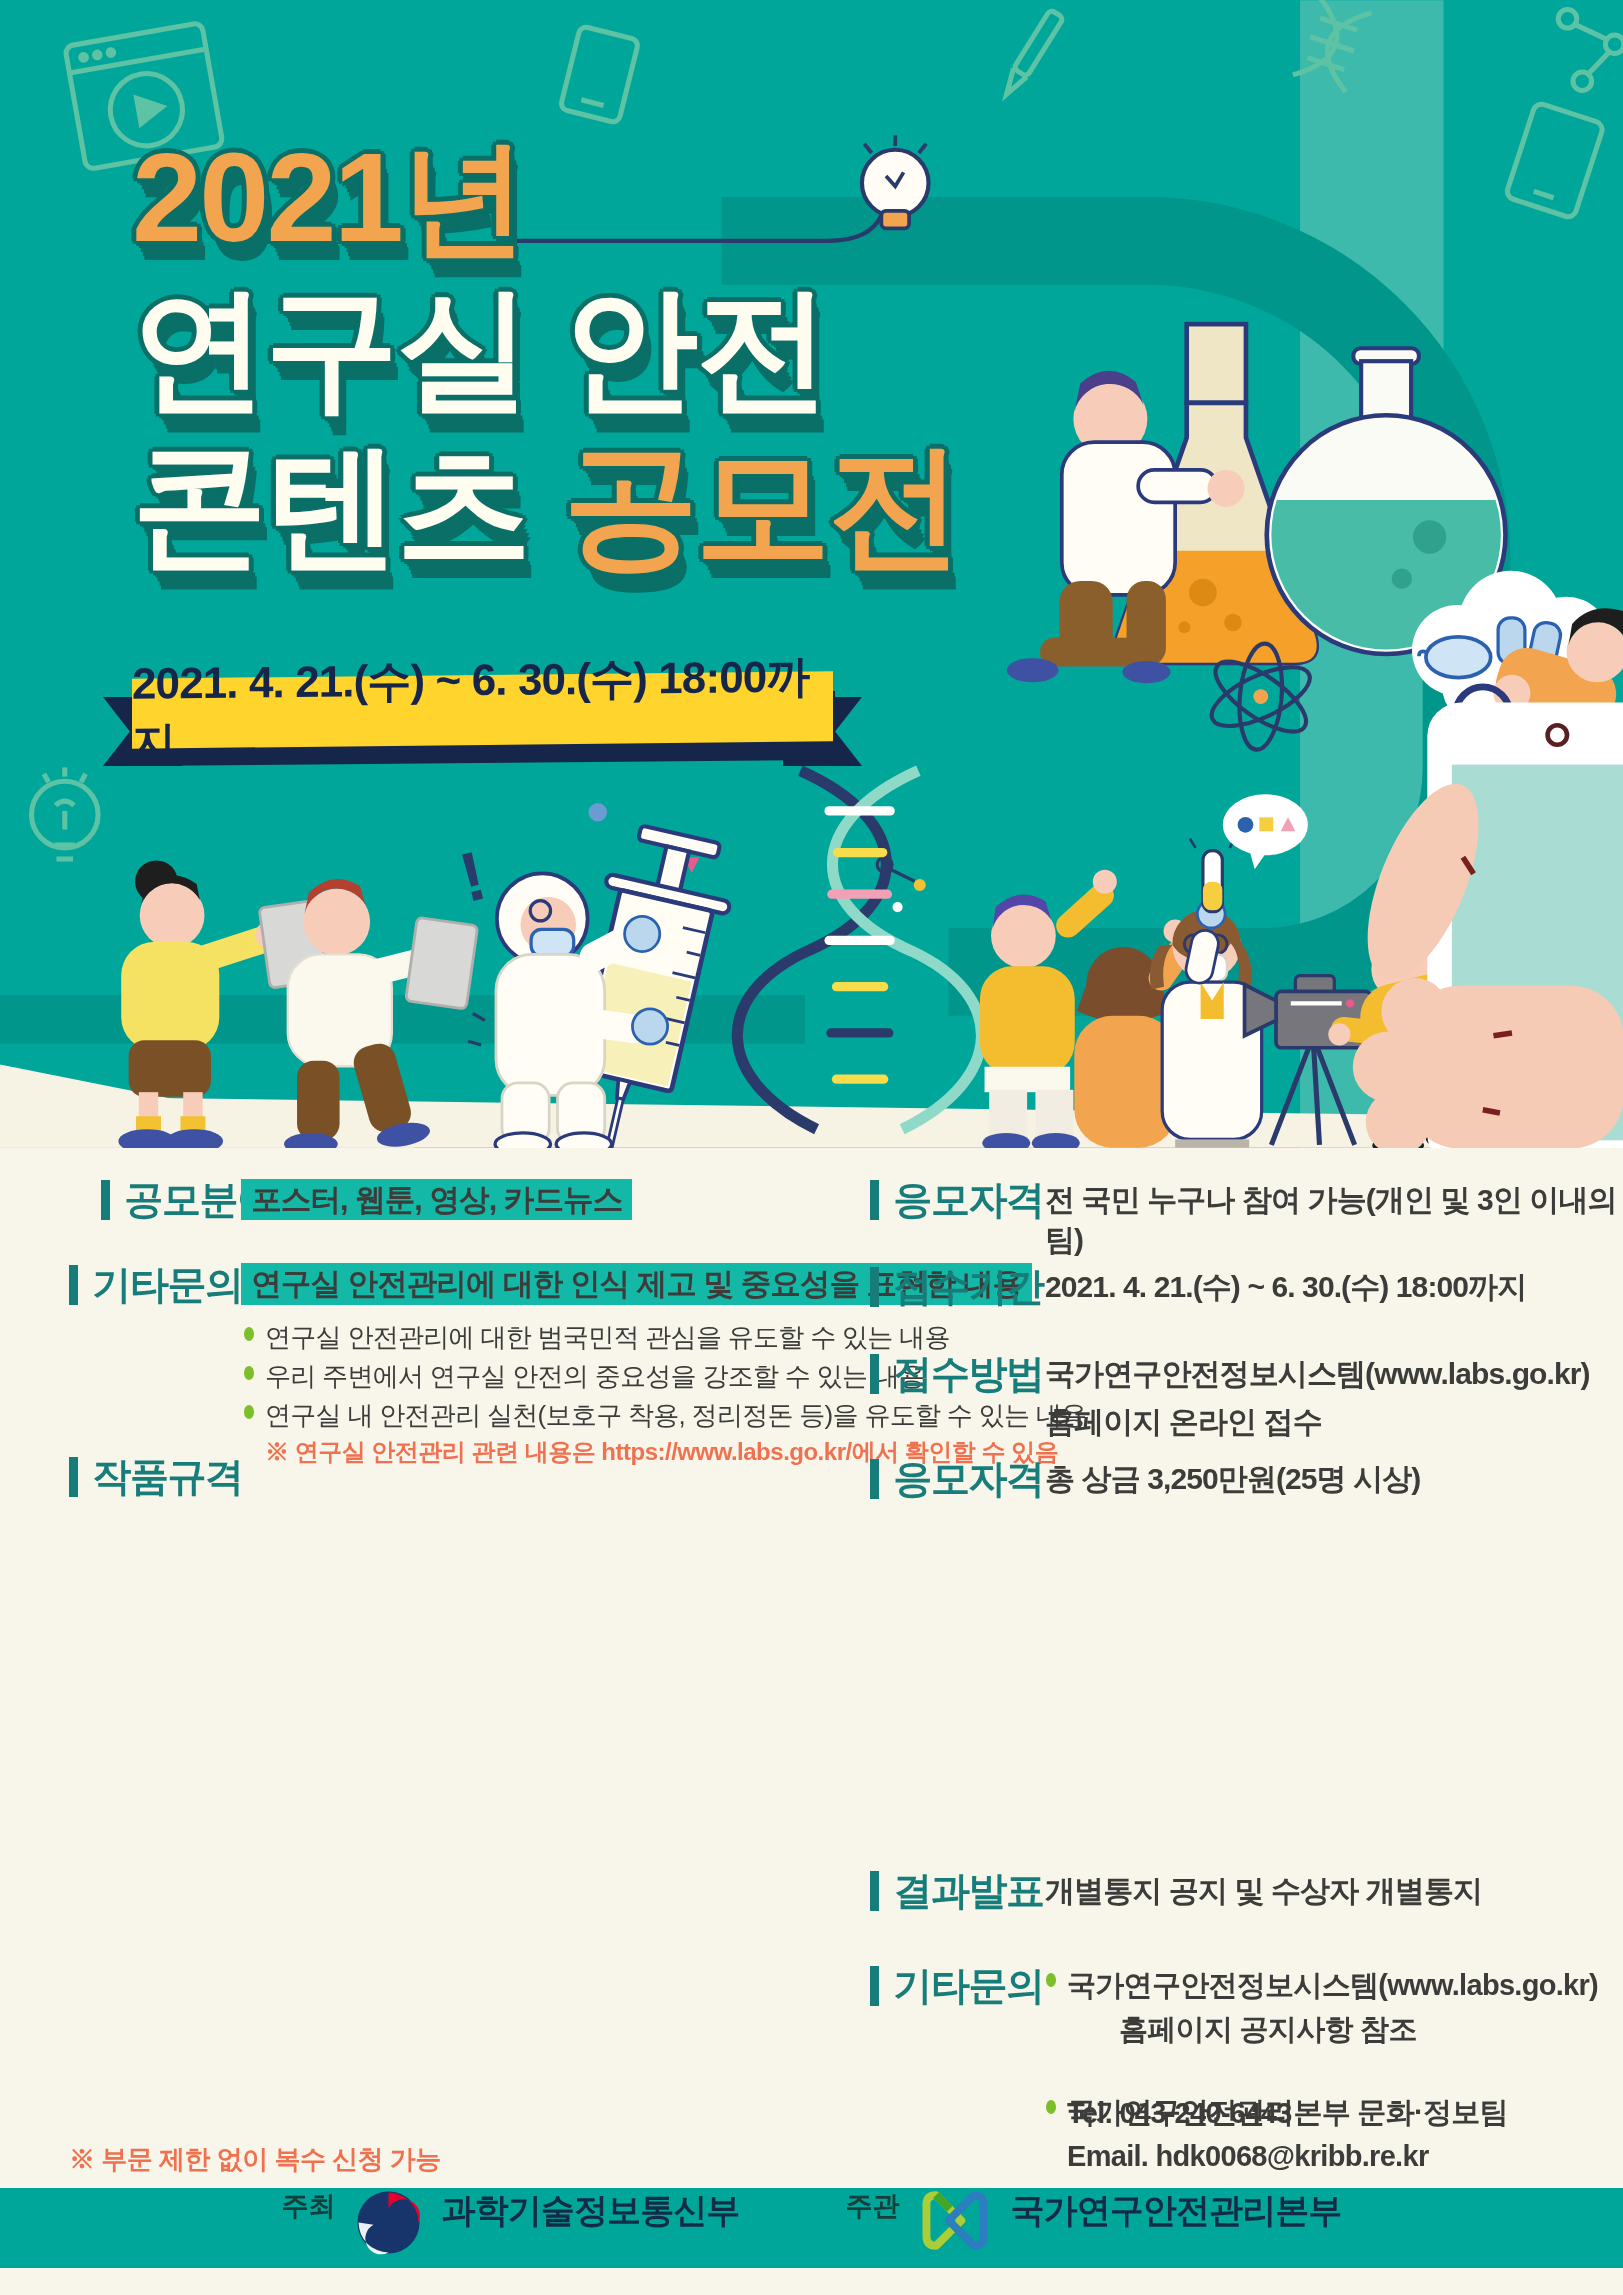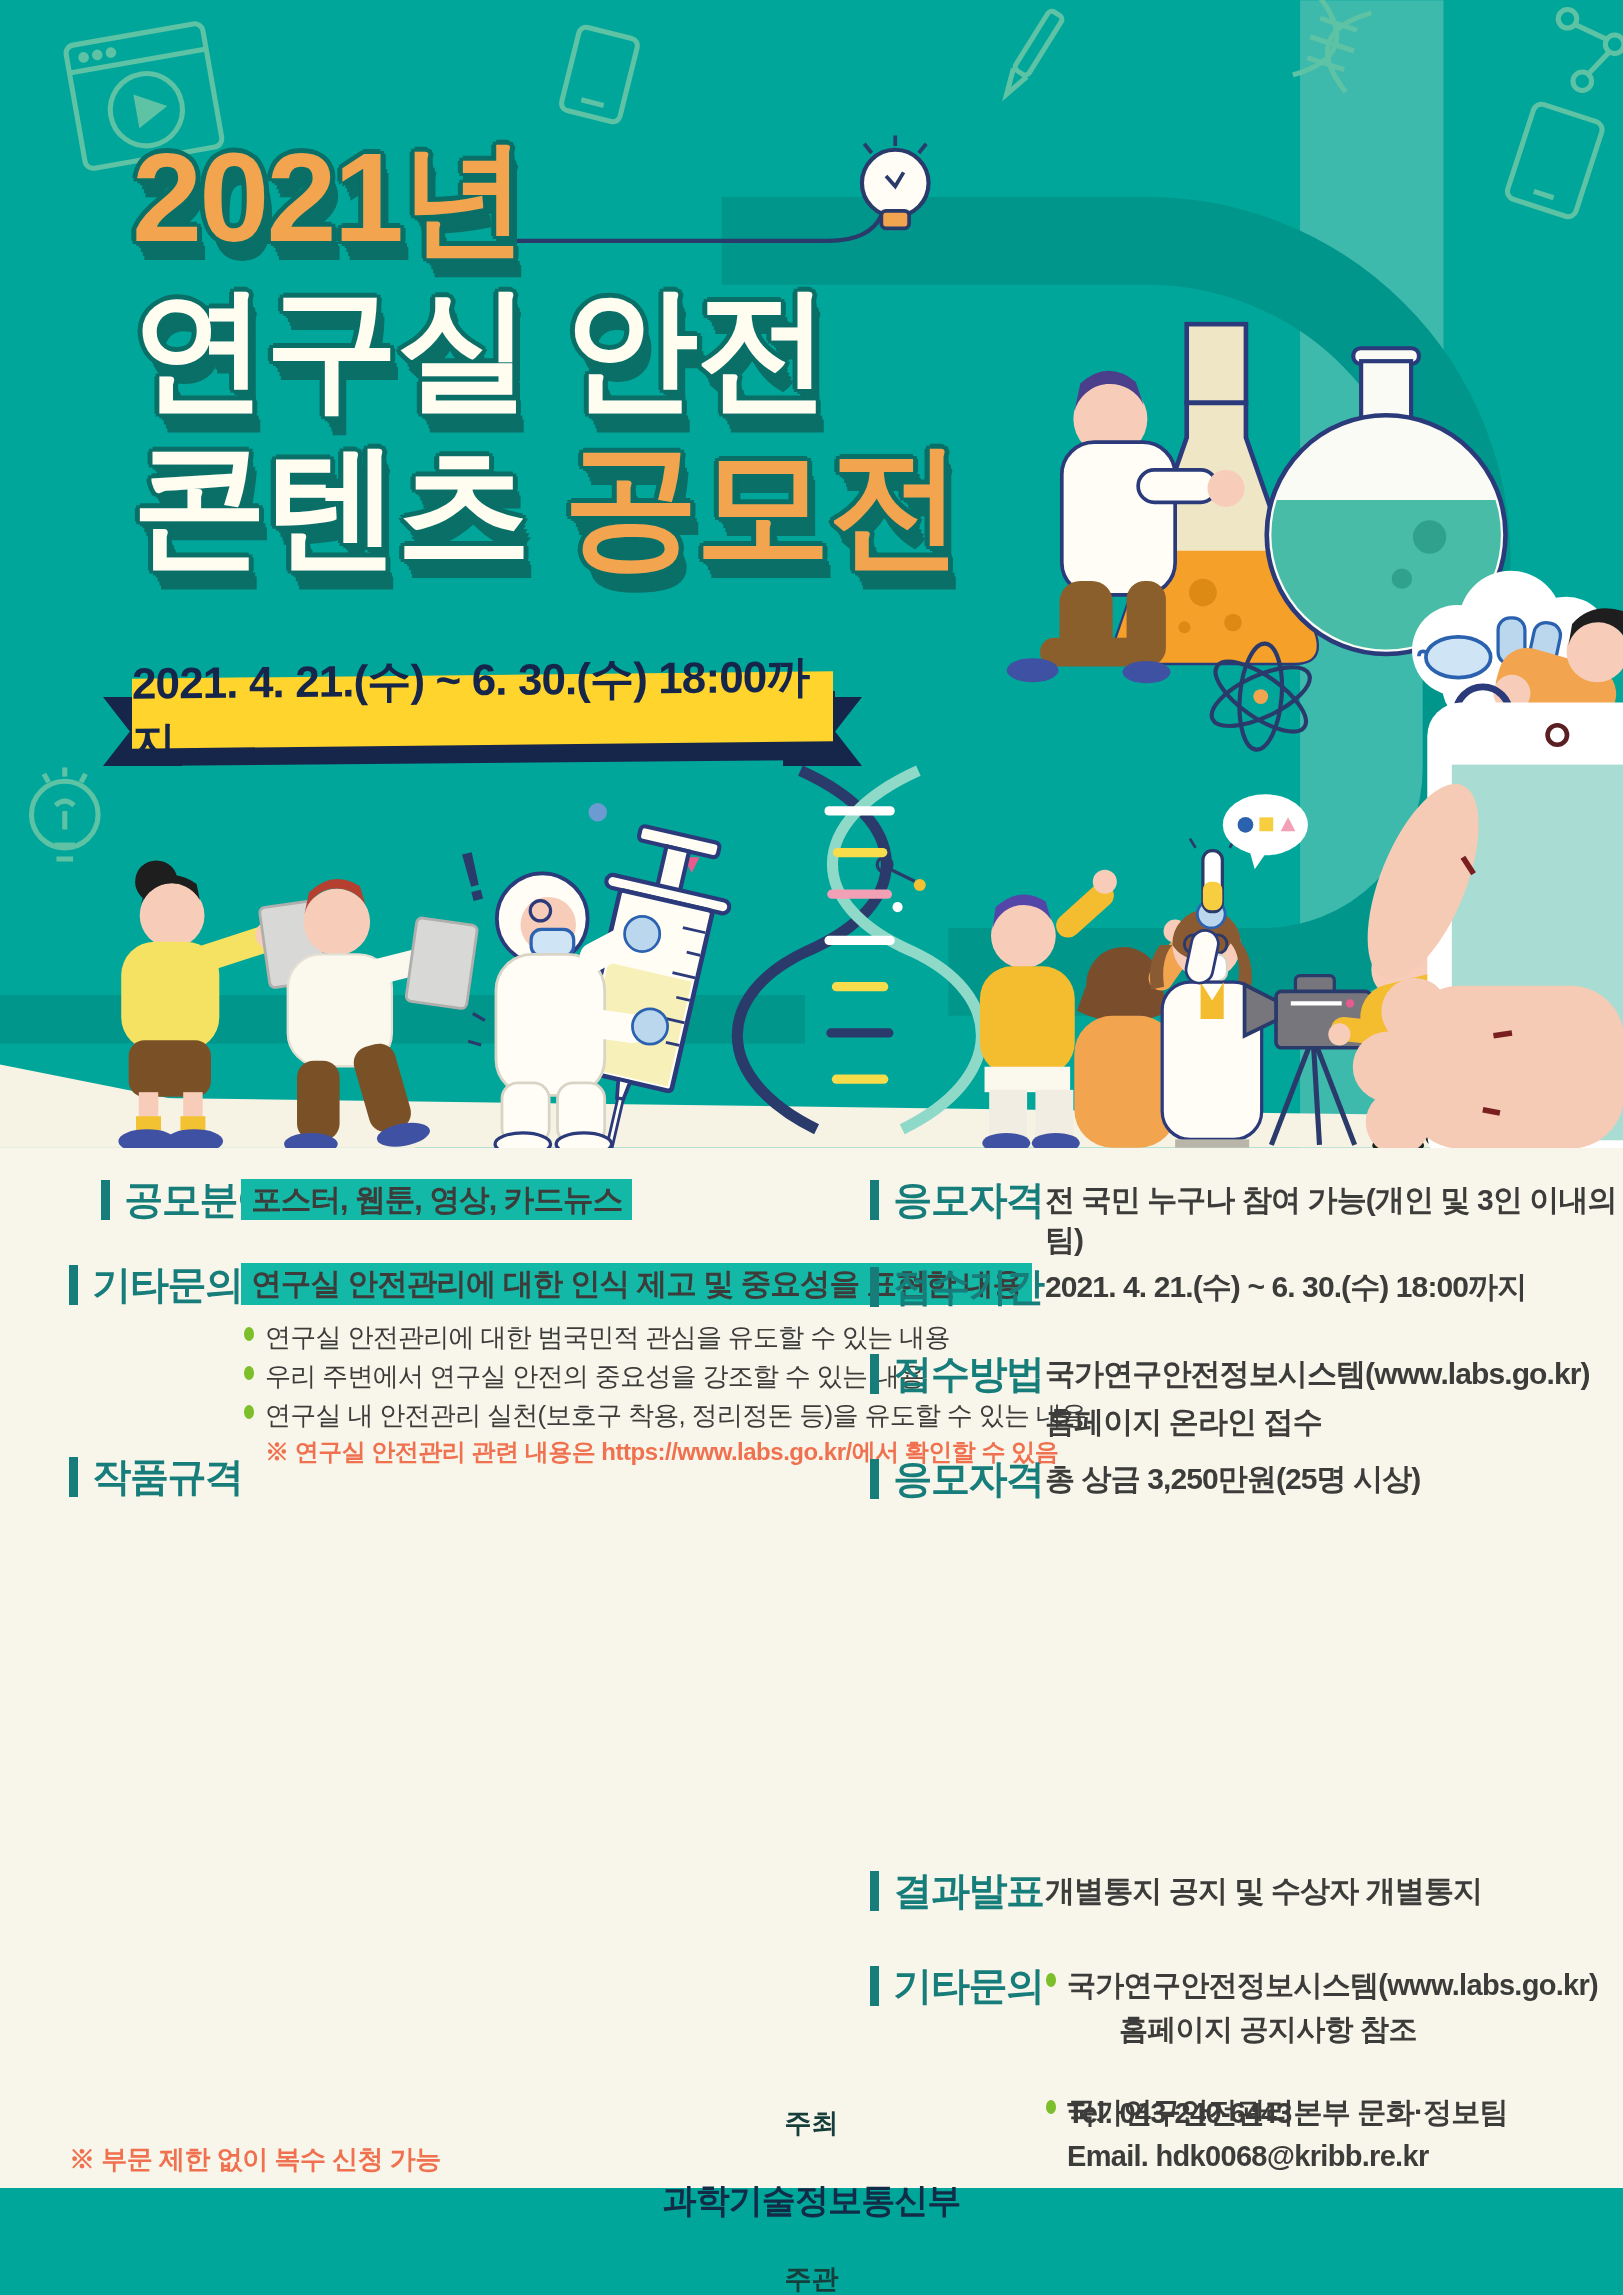--- a/index.html
+++ b/index.html
@@ -30,21 +30,21 @@
   .hl{background:#14b8a6;padding:2.8px 10.2px 4.6px 10.2px;font-weight:700;font-size:30.5px;}
   .bul{position:absolute;padding-left:24px;font-size:26px;font-weight:500;color:#3C3C3B;letter-spacing:-0.7px;}
   .bul::before{content:"";position:absolute;left:2.8px;top:6.5px;width:10.2px;height:14px;background:#7CBF2A;border-radius:50%;}
   .rnote{position:absolute;color:#F0714F;font-size:24px;font-weight:700;letter-spacing:-0.5px;}
   
   .cline{position:absolute;font-size:29px;font-weight:600;color:#3C3C3B;letter-spacing:-0.7px;}
   .cline b{font-weight:800;}
   .cbul{padding-left:22px;position:relative;}
   .cbul::before{content:"";position:absolute;left:0.9px;top:7.4px;width:10.2px;height:14px;background:#7CBF2A;border-radius:50%;}
   
-  .footer{position:absolute;left:0;top:2188px;width:1623px;height:108px;background:#01A69A;display:flex;align-items:center;justify-content:center;gap:18.5px;flex-direction:column;}
+  .footer{position:absolute;left:0;top:2188px;width:1623px;height:80px;background:#01A69A;display:flex;justify-content:center;gap:18.5px;}
   .f-label{font-size:27px;font-weight:700;color:#163E3A;}
   .f-name{font-size:34px;font-weight:800;color:#122B47;letter-spacing:-0.9px;}
   .f-gap{width:69px;}
 </style>
 </head>
 <body>
 
 <div class="poster">
 
   <div class="hero">

